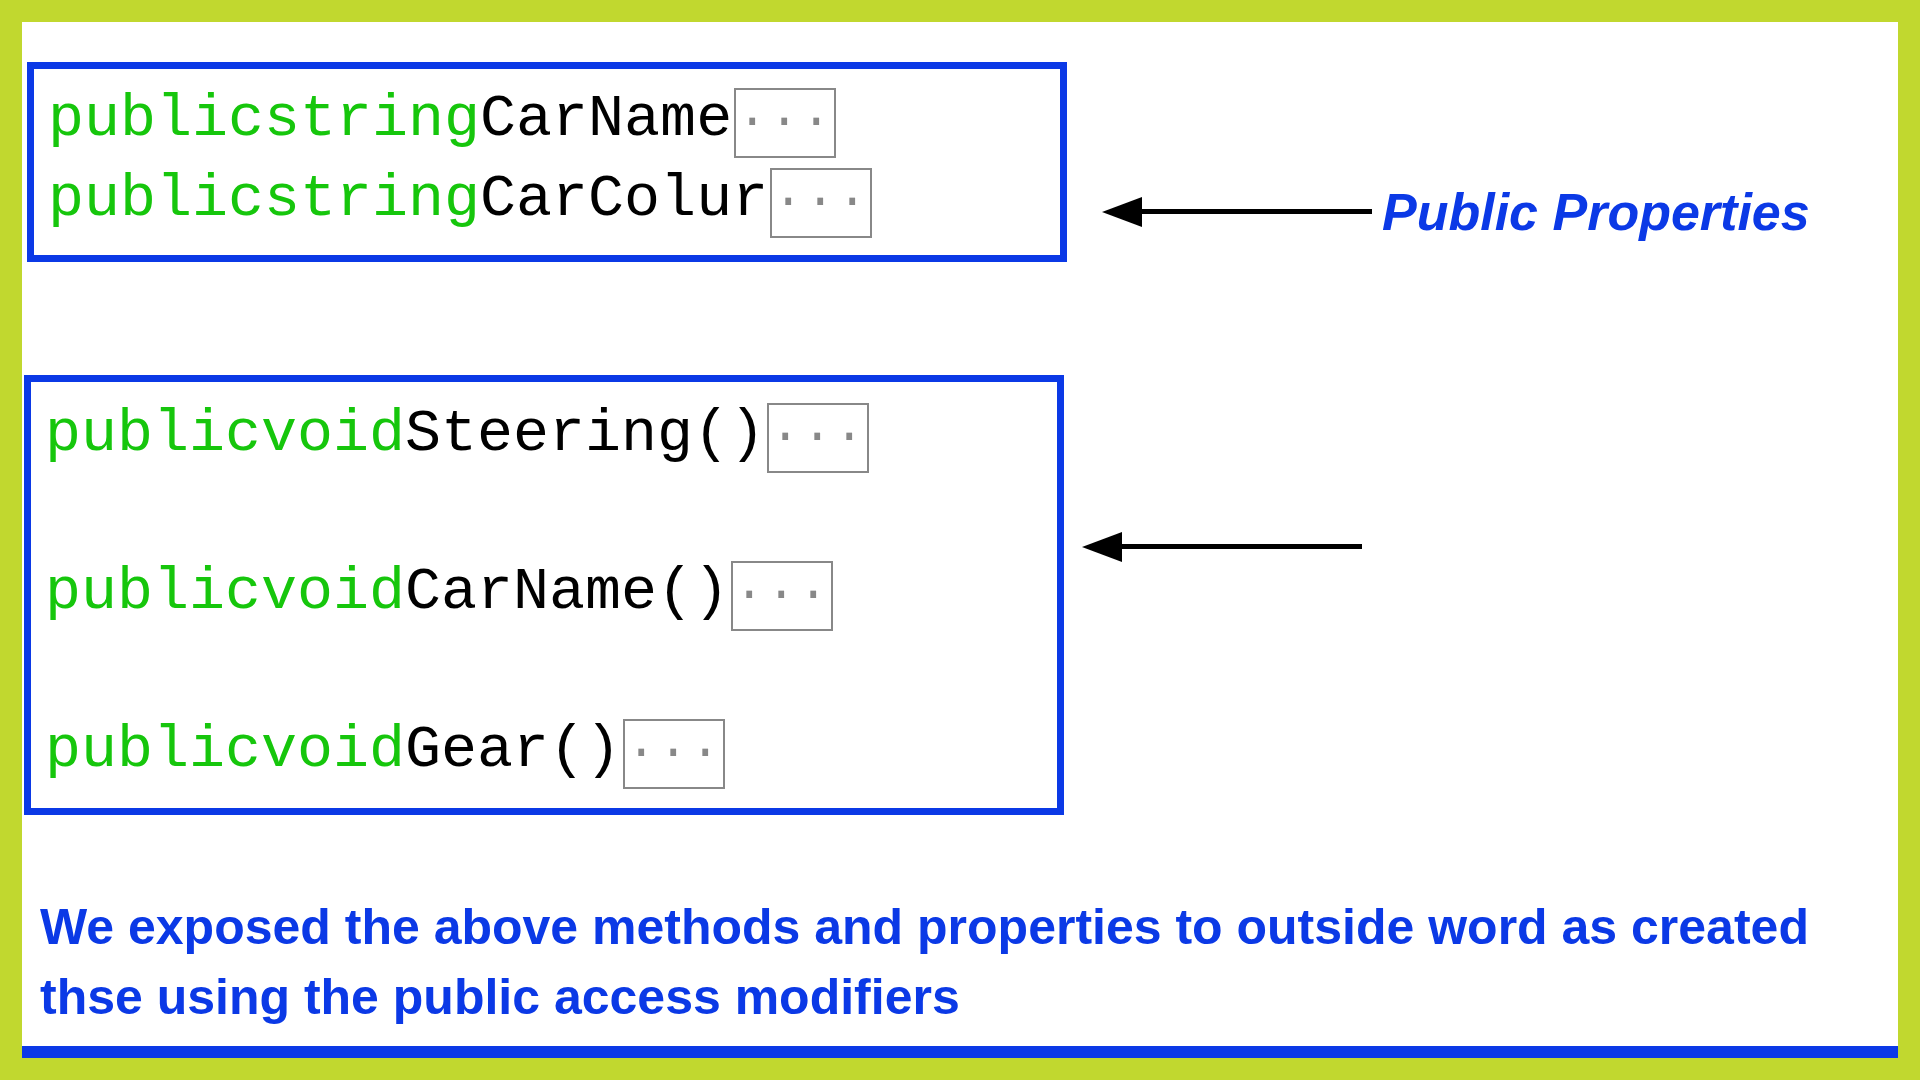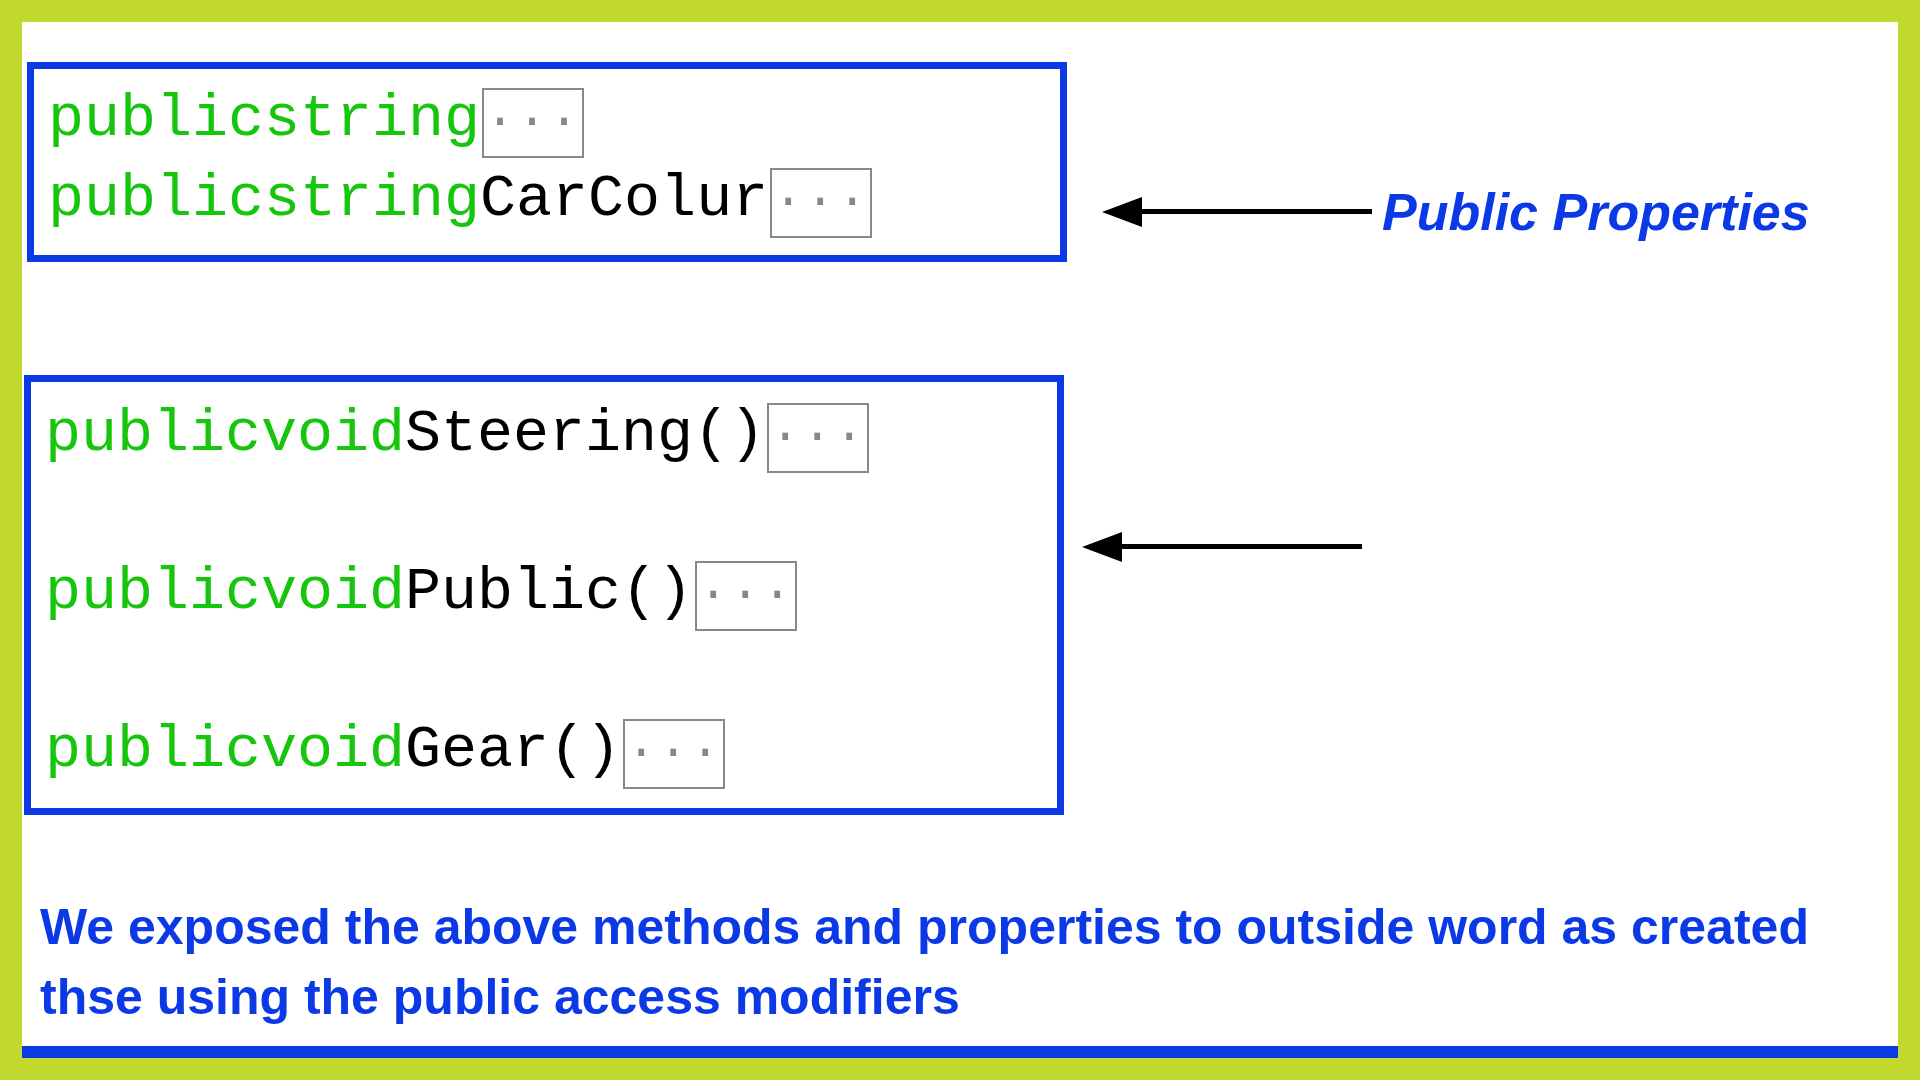--- a/index.html
+++ b/index.html
@@ -82,20 +82,21 @@
   </style>
 </head>
 <body>
 
 <div class="outer-frame">
 
   <div class="code-box" style="left:5px; top:40px; width:1040px; height:200px; font-size:60px;">
     <div class="code-line" style="height:80px;">
       <span class="kw">public </span>
       <span class="kw">string </span>
+      <span class="nm">CarName</span>
       <span class="collapse-box" style="font-size:50px;width:102px;height:70px;">
           <span class="inner">...</span>
         </span>
     </div>
     <div class="code-line" style="height:80px;">
       <span class="kw">public </span>
       <span class="kw">string </span>
       <span class="nm">CarColur</span>
       <span class="collapse-box" style="font-size:50px;width:102px;height:70px;">
           <span class="inner">...</span>
@@ -114,21 +115,21 @@
       <span class="kw">public </span>
       <span class="kw">void </span>
       <span class="nm">Steering()</span>
       <span class="collapse-box" style="font-size:50px;width:102px;height:70px;">
           <span class="inner">...</span>
         </span>
     </div>
     <div class="code-line" style="height:80px; margin-top:78px;">
       <span class="kw">public </span>
       <span class="kw">void </span>
-      <span class="nm">Public()</span>
+      <span class="nm">CarName()</span>
       <span class="collapse-box" style="font-size:50px;width:102px;height:70px;">
           <span class="inner">...</span>
         </span>
     </div>
     <div class="code-line" style="height:80px; margin-top:78px;">
       <span class="kw">public </span>
       <span class="kw">void </span>
       <span class="nm">Gear()</span>
       <span class="collapse-box" style="font-size:50px;width:102px;height:70px;">
           <span class="inner">...</span>

